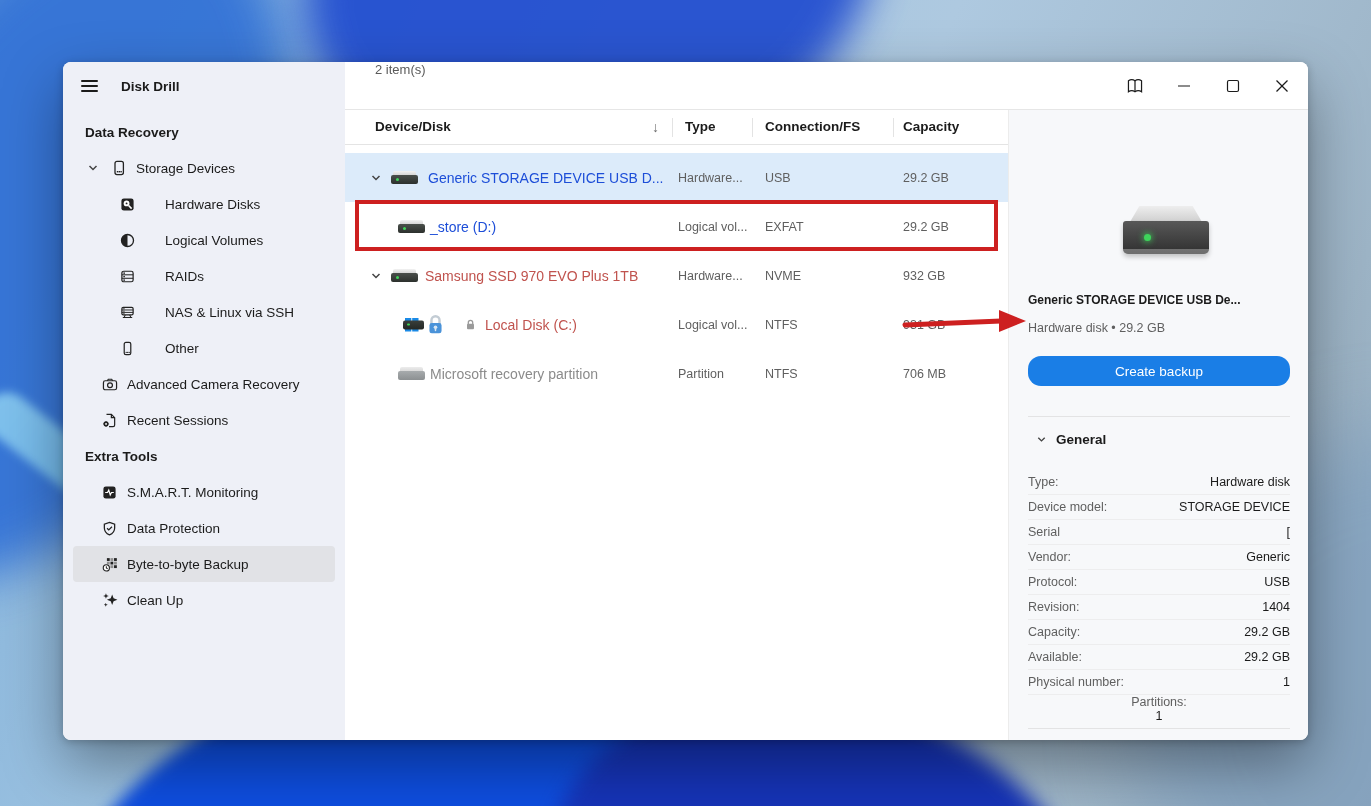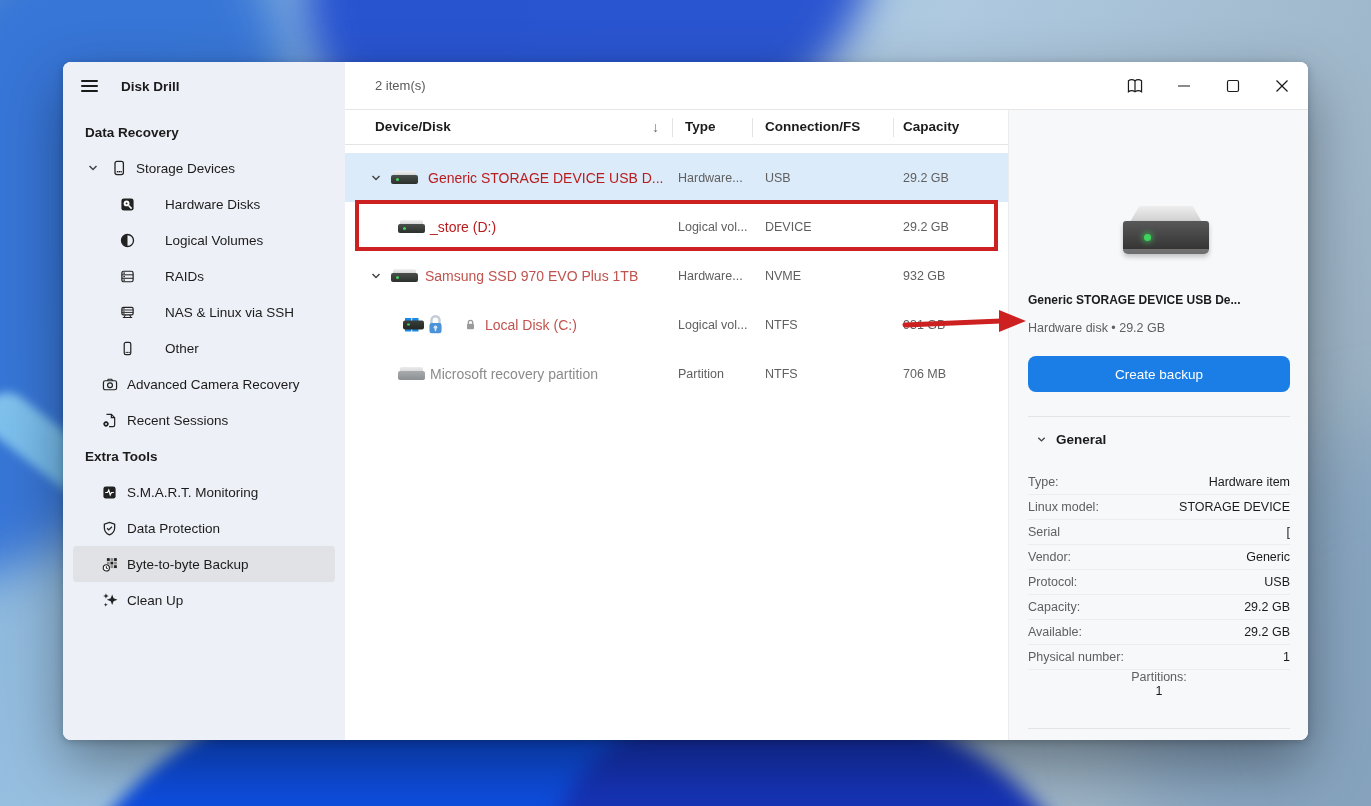--- a/index.html
+++ b/index.html
@@ -33,21 +33,21 @@
   .nav-item { height:36px; display:flex; align-items:center; gap:8px; margin:0 10px; border-radius:4px; cursor:pointer; font-size:13.5px; }
   .nav-item .chev { width:16px; display:flex; justify-content:center; flex:none; }
   .nav-item.lvl-top { padding-left:27px; }
   .nav-item.lvl-chev { padding-left:12px; }
   .nav-item.lvl-sub { padding-left:45px;gap:28px; }
   .nav-item.selected { background:#e1e2e6; }
   .nicon { width:19px; height:17px; display:flex; align-items:center; justify-content:center; flex:none; }
 
   
   .content { flex:1; display:flex; flex-direction:column; min-width:0; }
-  .titlebar { height:48px; flex:none; display:flex; align-items:center; border-bottom:1px solid #e6e6e6; background:#fff; }
+  .titlebar { height:48px; flex:none; display:flex; border-bottom:1px solid #e6e6e6; background:#fff; }
   .items-count { margin-left:30px; color:#5a5a5a; font-size:13px; }
   .tb-spacer { flex:1; }
   .tb-icons { display:flex; align-items:center; gap:27px; padding-right:15px; }
   .tb-btn { width:22px; height:24px; display:flex; align-items:center; justify-content:center; cursor:pointer; }
 
   .content-body { flex:1; display:flex; min-height:0; }
 
   
   .main { width:663px; flex:none; position:relative; background:#fff;text-align:center; }
   .thead { position:relative; height:35px; border-bottom:1px solid #e4e4e4; font-weight:700; font-size:13.5px; }
@@ -58,21 +58,21 @@
   .th-conn { left:420px; }
   .th-cap { left:558px; }
   .th-div { position:absolute; top:8px; width:1px; height:19px; background:#e3e3e3; }
   .thd1 { left:327px; } .thd2 { left:407px; } .thd3 { left:548px; }
 
   .rows { margin-top:8px; }
   .trow { position:relative; height:49px; }
   .trow.selected { background:#dcebfa; }
   .trow span { position:absolute; top:50%; transform:translateY(-50%); white-space:nowrap; }
   .rchev { left:24px; width:14px; display:flex; justify-content:center; }
-  .rname { font-size:14px; color:#b91c1c; }
+  .rname { font-size:14px; color:#1d4ed8; }
   .rname.red { color:#c0534e; }
   .rname.gray { color:#8b8b8b; }
   .rtype { left:333px; color:#5f5f5f; font-size:12.5px; }
   .rfs { left:420px; color:#5f5f5f; font-size:12.5px; }
   .rcap { left:558px; color:#5f5f5f; font-size:12.5px; }
 
   
   .drive-ico { width:27px; height:14px; display:block; }
   .drive-ico .d-top { display:block; margin:0 2px; height:5px; border-radius:2px 2px 0 0; background:linear-gradient(#f2f2f2,#cfcfcf); }
   .drive-ico .d-body { position:relative; display:block; height:9px; margin-top:-1px; border-radius:2px; background:linear-gradient(#4a4f4b,#2c302d); }
@@ -94,21 +94,21 @@
   
   .panel { width:300px; flex:none; background:#f7f8fa; border-left:1px solid #ececec; position:relative; font-size:12.5px; }
   .big-drive { position:absolute; left:114px; top:96px; width:86px; height:56px; }
   .bd-top { position:absolute; top:0; left:7px; width:72px; height:16px; background:linear-gradient(#eeeeee,#cfcfcf); clip-path:polygon(13% 0,87% 0,100% 100%,0 100%); }
   .bd-front { position:absolute; top:15px; left:0; width:86px; height:33px; background:linear-gradient(180deg,#585858,#2f2f2f); border-radius:3px 3px 5px 5px; box-shadow:0 3px 5px rgba(0,0,0,.22); }
   .bd-front::after { content:""; position:absolute; left:0; right:0; bottom:0; height:5px; background:rgba(255,255,255,.3); border-radius:0 0 5px 5px; }
   .bd-led { position:absolute; left:21px; top:28px; width:7px; height:7px; border-radius:50%; background:#3ed45b; box-shadow:0 0 6px 1px rgba(62,212,91,.8); }
 
   .p-title { position:absolute; left:19px; top:183px; width:264px; font-size:12px; font-weight:700; white-space:nowrap; overflow:hidden; }
   .p-sub { position:absolute; left:19px; top:211px; color:#5f5f5f; }
-  .backup-btn { position:absolute; left:19px; top:246px; width:262px; height:36px; border:none; border-radius:8px;
+  .backup-btn { position:absolute; left:19px; top:246px; width:262px; height:30px; border:none; border-radius:13px;
     background:#1a7ee6; color:#fff; font-size:13.5px; font-family:inherit; cursor:pointer; }
   .p-div { position:absolute; left:19px; width:262px; height:1px; background:#e3e3e4; }
   .pd1 { top:306px; } .pd2 { top:618px; }
 
   .sec-head { position:absolute; left:27px; display:flex; align-items:center; gap:9px; font-size:13.5px; font-weight:700; cursor:pointer; }
   .sh-general { top:322px; }
 
   .dlist { position:absolute; left:19px; top:360px; width:262px; }
   .drow { height:25px; display:flex; align-items:center; justify-content:space-between; border-bottom:1px solid #ededee; }
   .drow:last-child { border-bottom:none;flex-direction:column; }
@@ -368,21 +368,21 @@
 
             <div class="trow">
               <span class="drive-ico" style="left:53px">
                   <i class="d-top"></i>
                   <i class="d-body">
                     <i class="d-led"></i>
                   </i>
                 </span>
               <span class="rname" style="left:85px">_store (D:)</span>
               <span class="rtype">Logical vol...</span>
-              <span class="rfs">DEVICE</span>
+              <span class="rfs">EXFAT</span>
               <span class="rcap">29.2 GB</span>
             </div>
 
             <div class="trow">
               <span class="rchev">
                   <svg width="12" height="12" viewBox="0 0 12 12">
                     <polyline points="2.5,4 6,7.5 9.5,4" fill="none" stroke="#444" stroke-width="1.5"></polyline>
                   </svg>
                 </span>
               <span class="drive-ico" style="left:46px">
@@ -466,37 +466,41 @@
                 <svg width="11" height="11" viewBox="0 0 12 12">
                   <polyline points="2.5,4 6,7.5 9.5,4" fill="none" stroke="#444" stroke-width="1.5"></polyline>
                 </svg>
               </span>
             <span>General</span>
           </div>
 
           <div class="dlist">
             <div class="drow">
                 <span class="dlabel">Type:</span>
-                <span class="dvalue">Hardware item</span>
-              </div>
-            <div class="drow">
-                <span class="dlabel">Linux model:</span>
+                <span class="dvalue">Hardware disk</span>
+              </div>
+            <div class="drow">
+                <span class="dlabel">Device model:</span>
                 <span class="dvalue">STORAGE DEVICE</span>
               </div>
             <div class="drow">
                 <span class="dlabel">Serial</span>
                 <span class="dvalue">[</span>
               </div>
             <div class="drow">
                 <span class="dlabel">Vendor:</span>
                 <span class="dvalue">Generic</span>
               </div>
             <div class="drow">
                 <span class="dlabel">Protocol:</span>
                 <span class="dvalue">USB</span>
+              </div>
+            <div class="drow">
+                <span class="dlabel">Revision:</span>
+                <span class="dvalue">1404</span>
               </div>
             <div class="drow">
                 <span class="dlabel">Capacity:</span>
                 <span class="dvalue">29.2 GB</span>
               </div>
             <div class="drow">
                 <span class="dlabel">Available:</span>
                 <span class="dvalue">29.2 GB</span>
               </div>
             <div class="drow">

